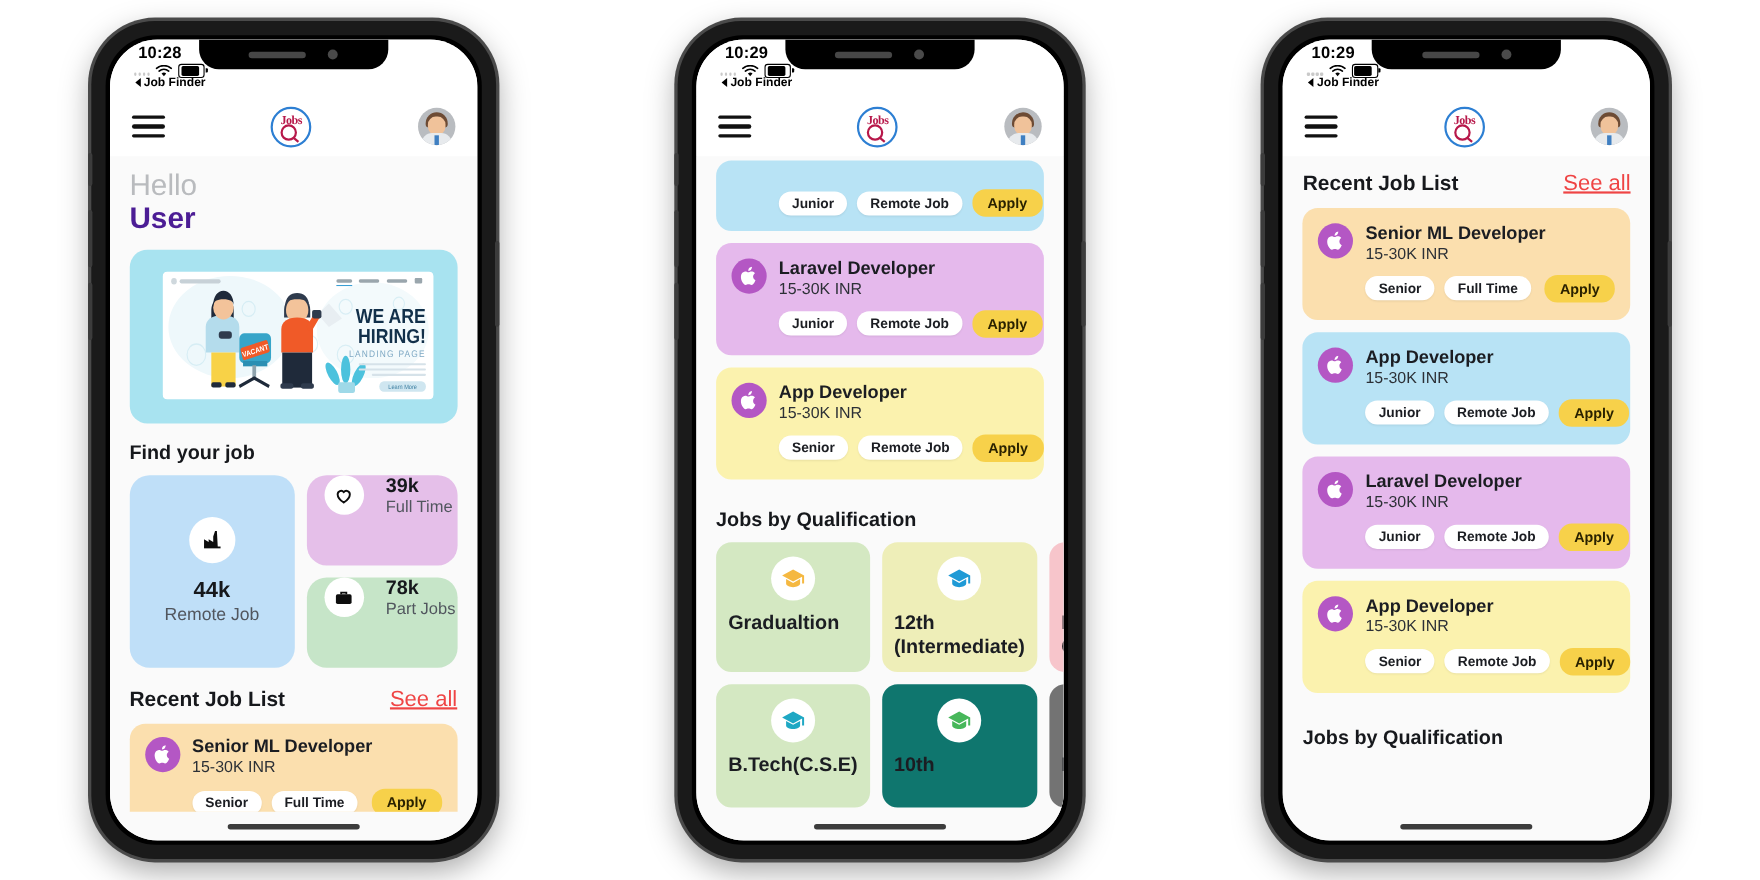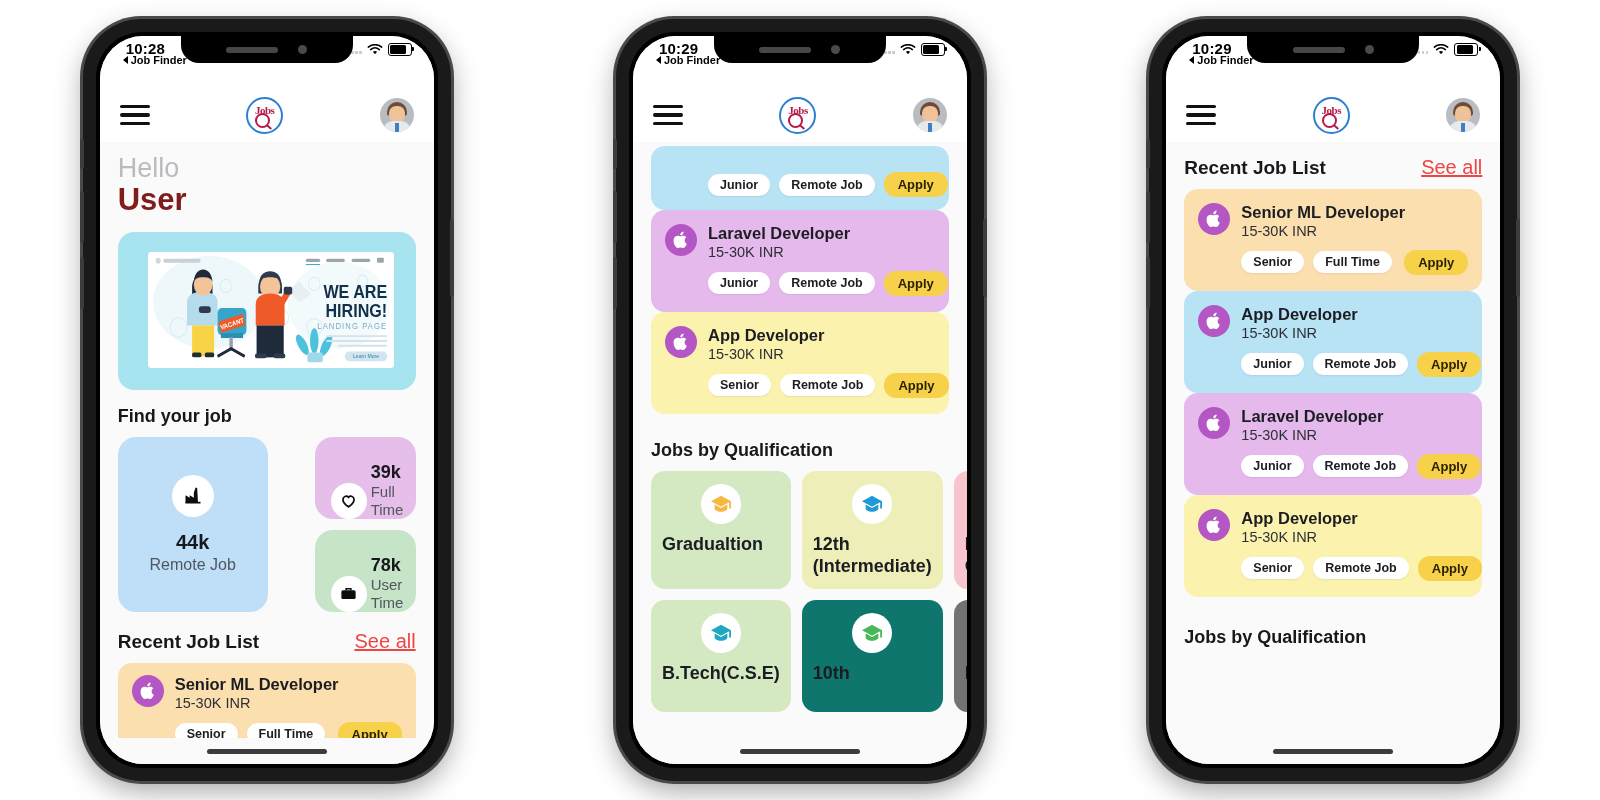--- a/index.html
+++ b/index.html
@@ -38,21 +38,21 @@
   .btn-mute{left:-3px;top:120px;width:4px;height:30px;}
   .btn-volup{left:-3px;top:172px;width:4px;height:52px;}
   .btn-voldn{left:-3px;top:238px;width:4px;height:52px;}
   .btn-power{right:-3px;top:200px;width:4px;height:78px;}
 
   
   .statusbar{
     position:relative;z-index:30;height:52px;flex:0 0 auto;background:#fff;
     padding:0 22px;color:#000;
   }
-  .sb-row1{display:flex;align-items:flex-start;justify-content:space-between;padding-top:5px;}
+  .sb-row1{display:flex;align-items:flex-start;justify-content:flex-start;padding-top:5px;flex-direction:column;}
   .sb-time{font-size:15px;font-weight:bold;letter-spacing:.2px;line-height:1;padding-left:4px;}
   .sb-right{display:flex;align-items:center;gap:5px;padding-top:2px;}
   .sig{display:flex;align-items:flex-end;gap:1.5px;height:8px;}
   .sig i{display:block;width:2.5px;height:3px;background:#c9c9c9;border-radius:1px;}
   .wifi svg{display:block;}
   .batt{width:22px;height:11px;border:1.4px solid #000;border-radius:3px;position:relative;}
   .batt:after{content:"";position:absolute;right:-3.5px;top:3px;width:2px;height:4px;background:#000;border-radius:0 1px 1px 0;}
   .batt i{position:absolute;left:1.4px;top:1.4px;bottom:1.4px;width:16px;background:#000;border-radius:1.5px;display:block;}
   .sb-back{display:flex;align-items:center;gap:3px;font-size:11px;font-weight:bold;margin-top:-2px;padding-left:1px;}
   .sb-back .tri{width:0;height:0;border-top:4px solid transparent;border-bottom:4px solid transparent;border-right:5px solid #000;}
@@ -72,49 +72,49 @@
   .avatar .hair{position:absolute;left:7px;top:4px;width:20px;height:14px;background:#6d4b34;border-radius:10px 10px 3px 3px;}
   .avatar .face{position:absolute;left:9px;top:8px;width:16px;height:17px;background:#f0c29a;border-radius:8px 8px 9px 9px;}
   .avatar .body{position:absolute;left:3px;bottom:0;width:28px;height:11px;background:#e7eaed;border-radius:10px 10px 0 0;}
   .avatar .tie{position:absolute;left:15px;bottom:0;width:4px;height:9px;background:#3f7fc1;}
 
   
   .content{flex:1 1 auto;background:#fafafa;overflow:hidden;position:relative;}
 
   .greeting{padding:12px 18px 2px;}
   .greet-hello{font-size:27px;color:#b9bbbe;font-weight:normal;line-height:1.08;}
-  .greet-user{font-size:31px;color:#7f1d1d;font-weight:bold;line-height:1.12;}
+  .greet-user{font-size:27px;color:#4c1d95;font-weight:bold;line-height:1.12;}
 
   
   .banner{margin:12px 18px 0;height:158px;border-radius:16px;background:#a8e3f0;position:relative;overflow:hidden;}
   .banner .inner{position:absolute;left:30px;right:22px;top:20px;bottom:22px;background:#fff;border-radius:4px;overflow:hidden;}
 
   .sec-title{font-size:18px;font-weight:bold;color:#16181c;margin:16px 18px 10px;}
 
   
   .stats{display:flex;gap:11px;padding:0 18px;}
   .stat-big{flex:0 0 150px;height:175px;border-radius:18px;background:#bfdff8;display:flex;flex-direction:column;align-items:center;justify-content:center;gap:14px;}
   .stat-col{flex:1;display:flex;flex-direction:column;gap:11px;}
-  .stat-sm{flex:1;border-radius:18px;display:flex;align-items:flex-end;gap:4px;padding-left:16px;margin-left:36px;}
+  .stat-sm{flex:1;border-radius:18px;display:flex;align-items:flex-start;gap:20px;padding-left:16px;}
   .stat-sm.full{background:#e5bfe9;}
   .stat-sm.part{background:#c6e5c8;}
   .ic-circle{width:36px;height:36px;border-radius:50%;background:#fff;display:flex;align-items:center;justify-content:center;flex:0 0 auto;}
   .ic-circle.big{width:42px;height:42px;}
   .stat-num{font-size:18px;font-weight:bold;color:#16181c;line-height:1.1;}
   .stat-lbl{font-size:15px;color:#51565e;line-height:1.2;}
   .stat-big .stat-num{font-size:20px;text-align:center;}
   .stat-big .stat-lbl{font-size:16px;text-align:center;margin-top:2px;}
 
   
   .list-head{display:flex;align-items:baseline;justify-content:space-between;margin:18px 18px 10px;}
   .list-head .h{font-size:19px;font-weight:bold;color:#16181c;}
   .list-head .a{font-size:20px;color:#ef4444;cursor:pointer;text-decoration:underline;}
 
   
-  .jobs{padding:0 18px;display:flex;flex-direction:column;}
+  .jobs{padding:0 18px;display:flex;flex-direction:column;gap:11px;}
   .job{border-radius:14px;padding:12px 14px 13px;}
   .job-top{display:flex;align-items:flex-start;gap:11px;}
   .job-logo{width:32px;height:32px;border-radius:50%;background:#b457c4;flex:0 0 auto;display:flex;align-items:center;justify-content:center;}
   .job-title{font-size:16.5px;font-weight:bold;color:#1b1d22;line-height:1.15;}
   .job-sal{font-size:14.5px;color:#2c3036;margin-top:1px;}
   .job-bot{display:flex;align-items:center;gap:9px;margin-top:11px;padding-left:43px;}
   .chip{background:#fff;border-radius:12px;padding:4px 12px;font-size:12.5px;font-weight:bold;color:#1b1d22;white-space:nowrap;box-shadow:0 1px 2px rgba(0,0,0,.07);}
   .apply{margin-left:auto;background:#f7d14a;border-radius:12px;padding:5px 14px;font-size:13px;font-weight:bold;color:#2a2200;cursor:pointer;}
 
   
@@ -300,21 +300,21 @@
               </div>
               <div class="stat-sm part">
                 <div class="ic-circle">
                   <svg width="19" height="19" viewBox="0 0 24 24" fill="#0d0d0d">
                       <rect x="3" y="8" width="18" height="11" rx="2"></rect>
                       <path d="M9 8V6h6v2" stroke="#0d0d0d" stroke-width="2" fill="none"></path>
                     </svg>
                 </div>
                 <div>
                   <div class="stat-num">78k</div>
-                  <div class="stat-lbl">User Time</div>
+                  <div class="stat-lbl">Part Jobs</div>
                 </div>
               </div>
             </div>
           </div>
 
           <div class="list-head">
             <div class="h">Recent Job List</div>
             <div class="a">See all</div>
           </div>
 

